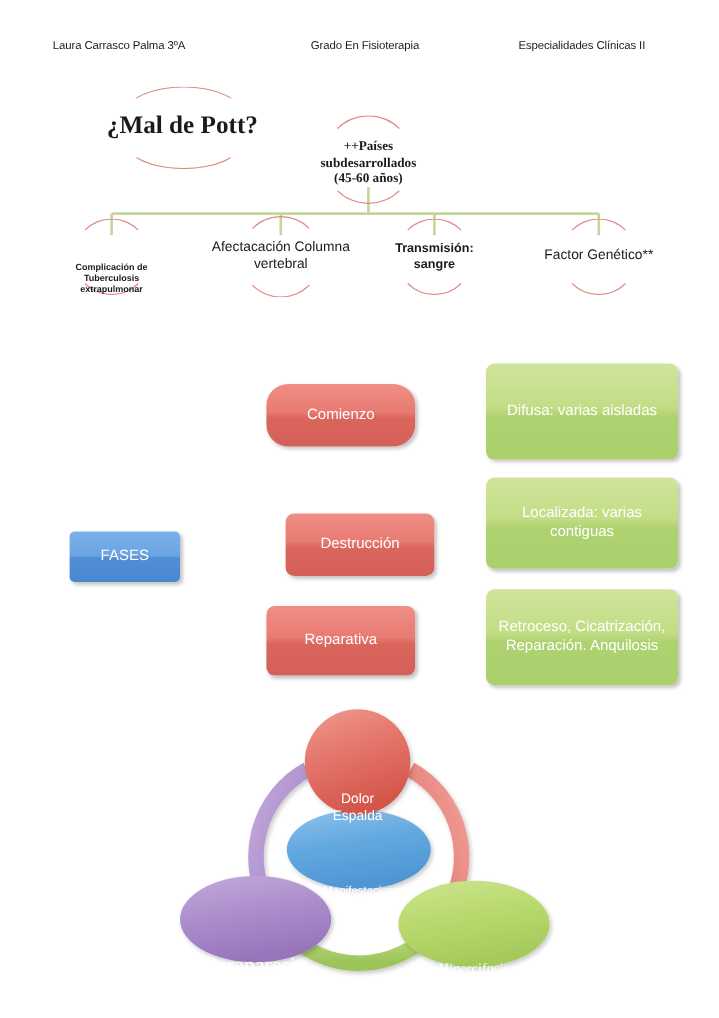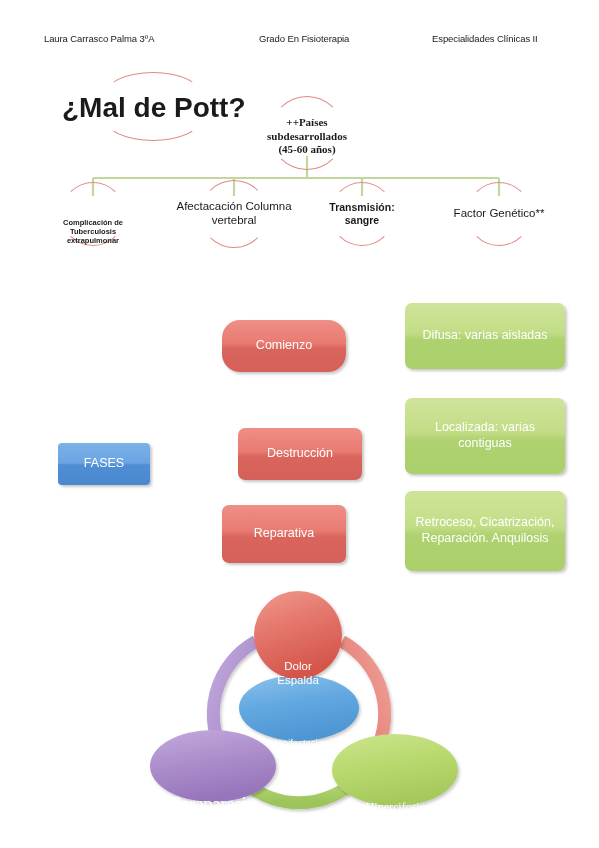--- a/index.html
+++ b/index.html
@@ -42,23 +42,23 @@
     top: 72px;
     width: 180px;
     height: 60px;
   }
   .title-text {
     position: absolute;
     left: 0;
     top: 20px;
     width: 180px;
     text-align: center;
-    font-family: Liberation Sans, sans-serif;
+    font-family: Liberation Serif, serif;
     font-weight: bold;
-    font-size: 28px;
+    font-size: 21px;
     color: #1a1a1a;
     white-space: nowrap;
   }
   .title-arc-top, .title-arc-bot {
     position: absolute;
     left: 42px;
     width: 96px;
     height: 28px;
     border: 1.1px solid #e08a86;
   }
@@ -152,21 +152,21 @@
   .box-red {
     background: linear-gradient(180deg, #ef8e86 0%, #e87b72 45%, #d9655c 55%, #d4605a 100%);
   }
   .box-green {
     background: linear-gradient(180deg, #cfe49a 0%, #c2dd86 45%, #afd270 55%, #aacf6b 100%);
   }
   .b-fases      { left: 58px;  top: 443px; width: 92px;  height: 42px; }
   .b-comienzo   { left: 222px; top: 320px; width: 124px; height: 52px; border-radius: 18px; }
   .b-destruccion{ left: 222px; top: 428px; width: 124px; height: 52px; margin-left: 16px; }
   .b-reparativa { left: 222px; top: 505px; width: 124px; height: 58px; }
-  .b-difusa     { left: 405px; top: 303px; width: 160px; height: 66px; }
+  .b-difusa     { left: 405px; top: 303px; width: 160px; height: 80px; }
   .b-localizada { left: 405px; top: 398px; width: 160px; height: 76px; }
   .b-retroceso  { left: 405px; top: 491px; width: 160px; height: 80px; }
 
   
   #cycle-svg {
     position: absolute;
     left: 0;
     top: 585px;
     width: 599px;
     height: 263px;

